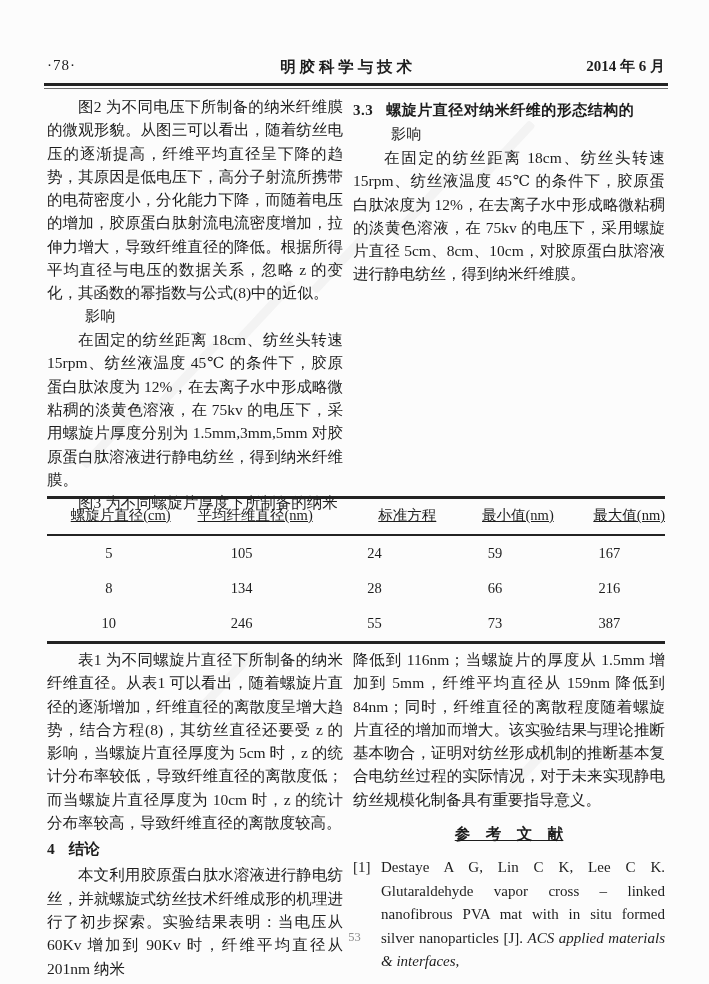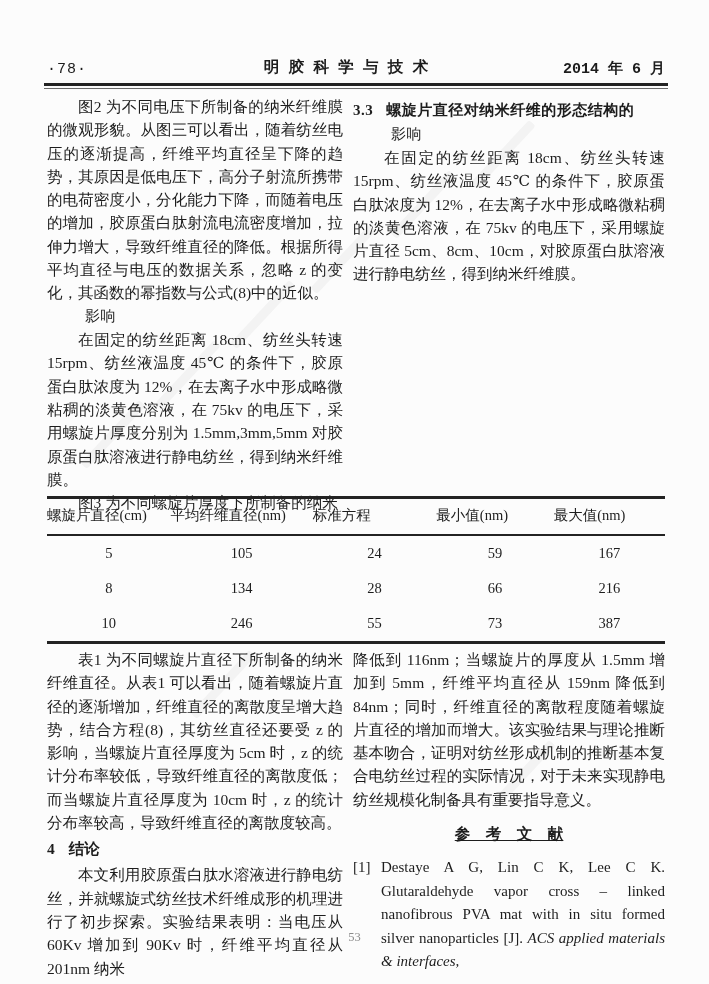--- a/index.html
+++ b/index.html
@@ -23,23 +23,22 @@
     transform: rotate(-47deg);
     opacity: .55;
     pointer-events: none;
   }
 
   
   .hdr {
     position: absolute;
     top: 57px; left: 47px; right: 44px;
     display: flex;
-    align-items: flex-end;
-    font-size: 15px;
-    font-family: Liberation Mono, monospace;
+    align-items: flex-start;
+    font-size: 15px;
   }
   .hdr .folio { width: 90px; letter-spacing: 1px; }
   .hdr .jtitle { flex: 1; text-align: center; font-weight: bold; font-size: 15.5px; }
   .hdr .hdate { width: 110px; text-align: right; font-weight: bold; }
   .hdr-rule { position: absolute; top: 83px; left: 44px; right: 41px; }
   .hdr-rule .thick { height: 3px; background: #232323; }
   .hdr-rule .thin  { height: 1px; background: #6a6a6a; margin-top: 2px; }
 
   
   .cols { position: absolute; left: 47px; width: 618px; display: flex; gap: 10px; }
@@ -93,21 +92,22 @@
     width: 100%;
     border-collapse: collapse;
     border-top: 3px solid #232323;
     border-bottom: 3px solid #232323;
     font-size: 14.5px;
   }
   table.t1 th {
     font-weight: normal;
     border-bottom: 2px solid #232323;
     padding: 7px 0 9px 0;
-    text-align: left;
+    text-align: right;
+    text-decoration: underline;
   }
   table.t1 td { padding: 9px 0; text-align: center; }
   .cw1 { width: 20%; } .cw2 { width: 23%; } .cw3 { width: 20%; }
   .cw4 { width: 19%; } .cw5 { width: 18%; }
 
   
   .refs-h {
     text-align: center;
     font-weight: bold;
     font-size: 15.5px;

